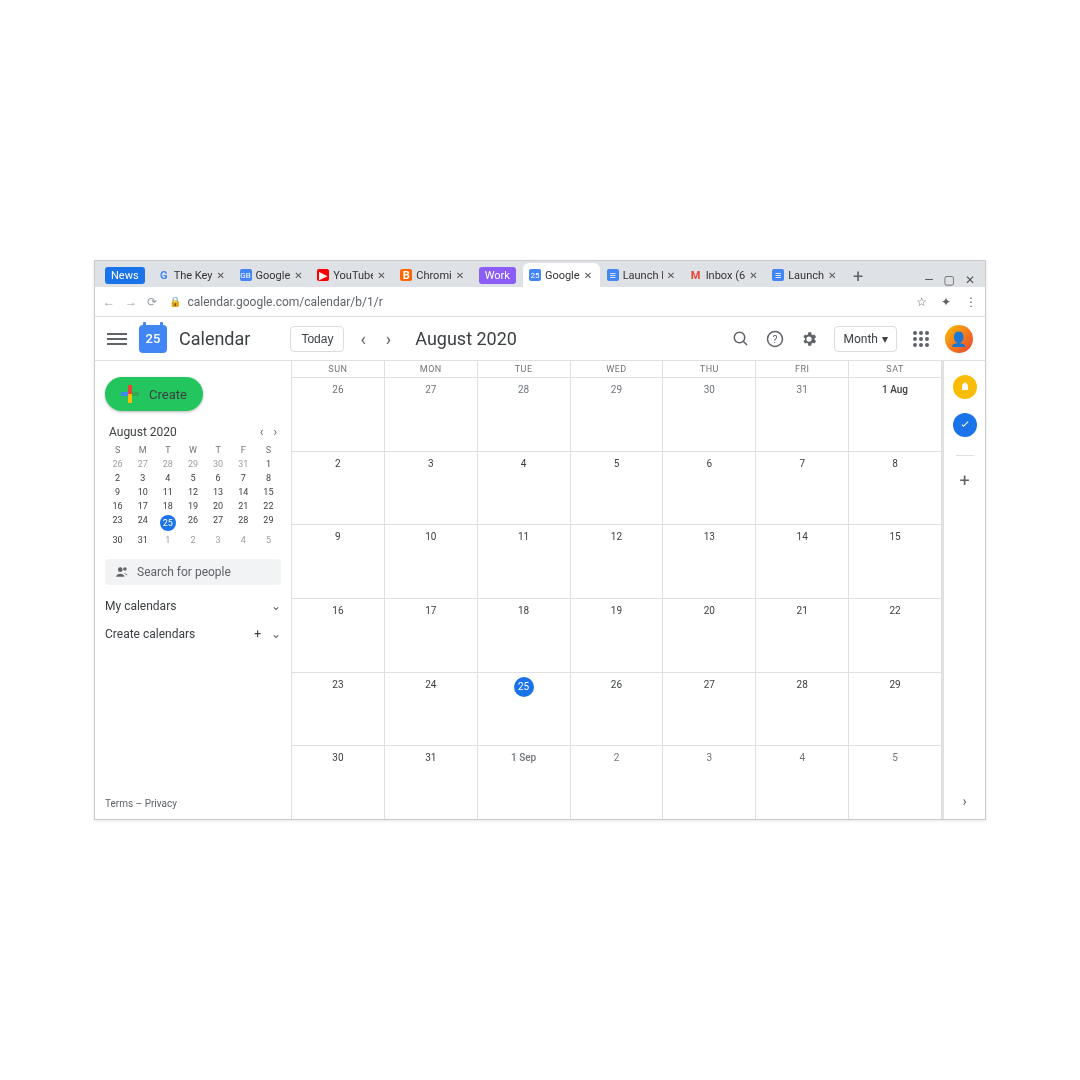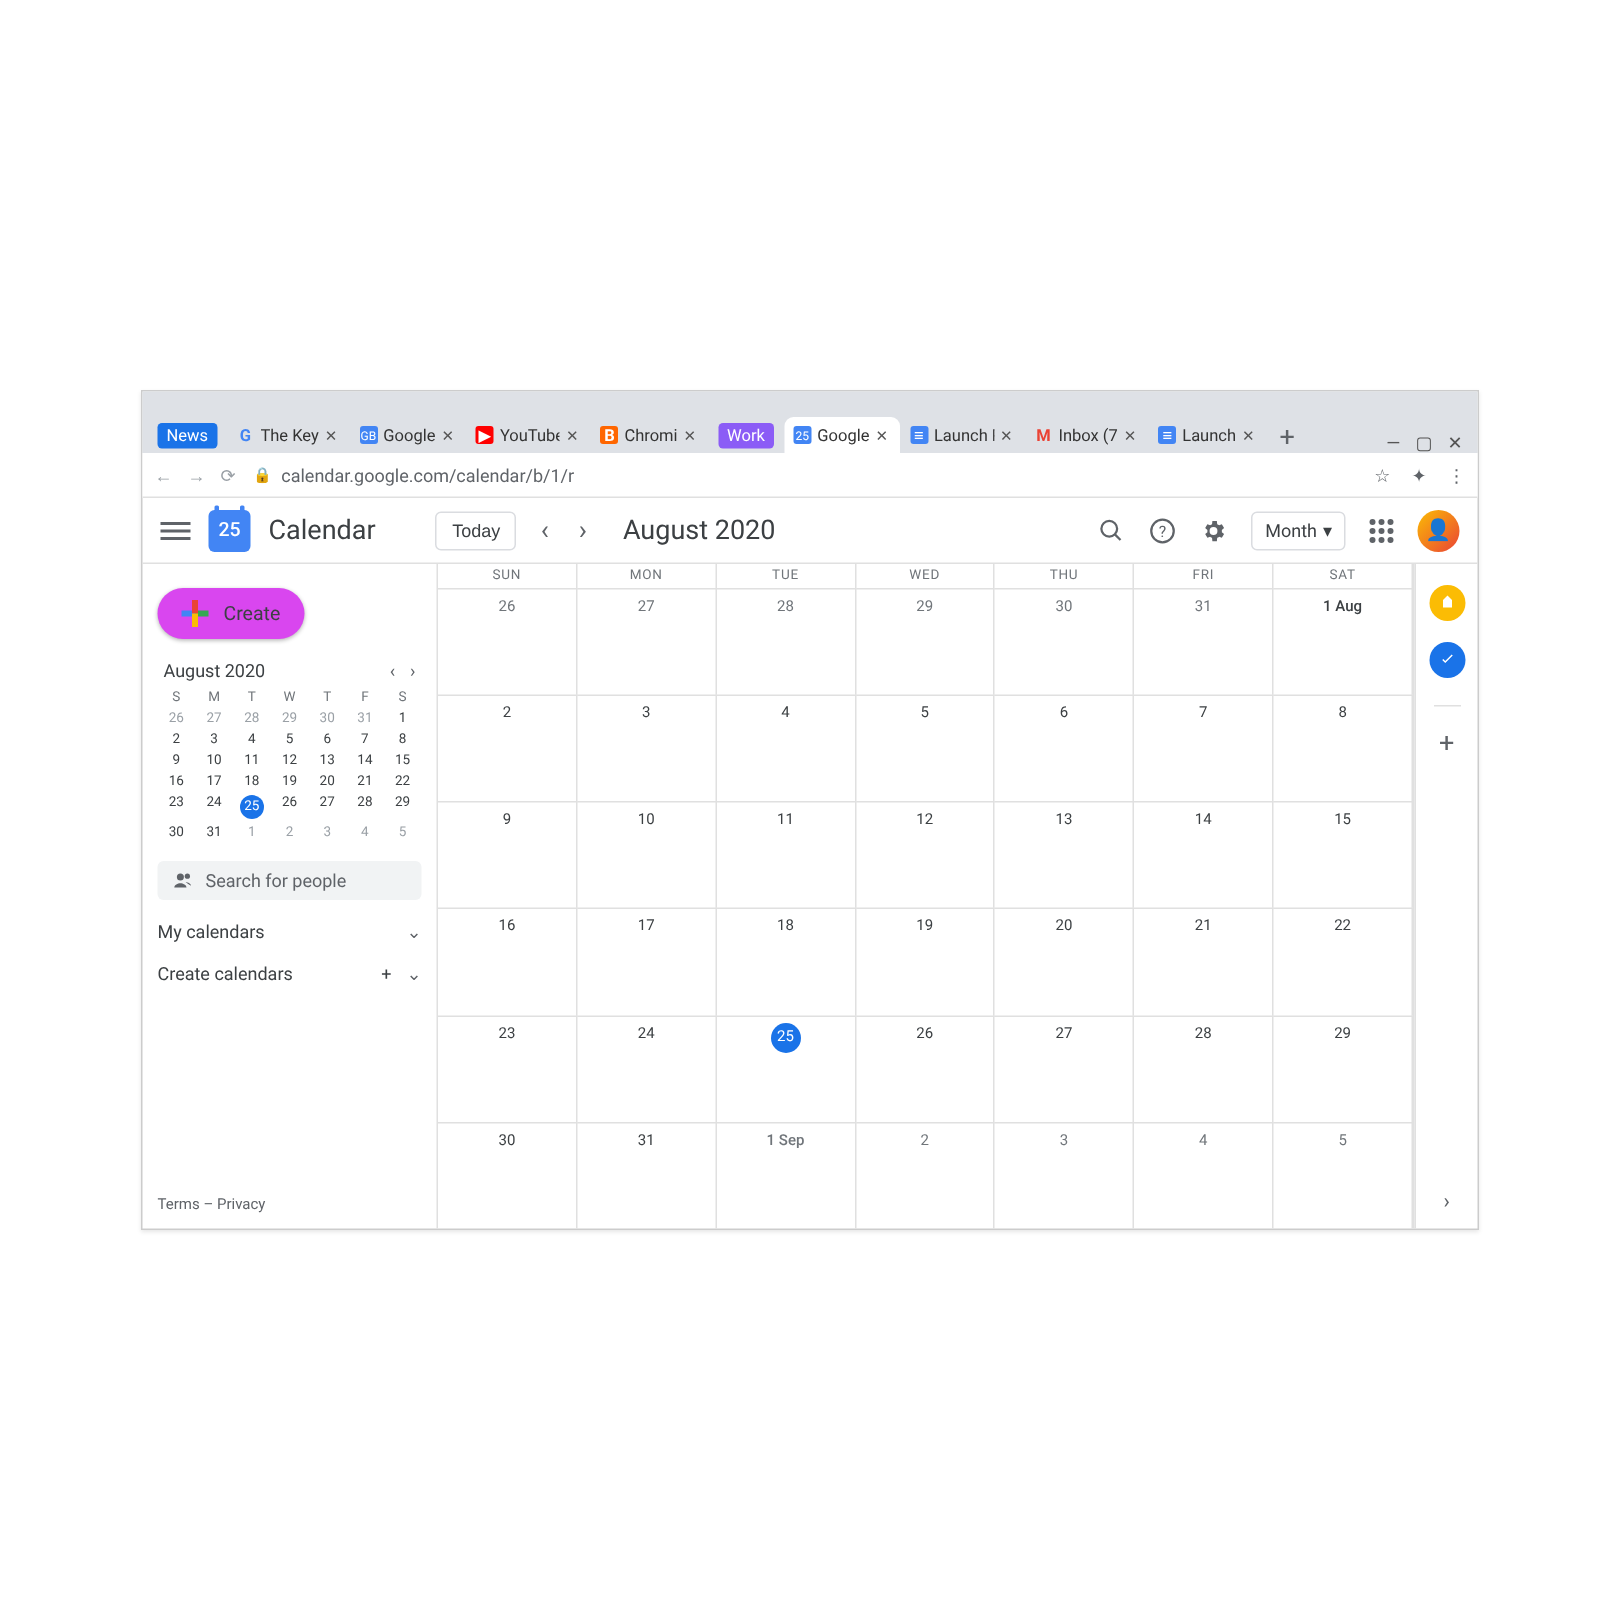--- a/index.html
+++ b/index.html
@@ -17,21 +17,21 @@
     height: 560px;
     border: 1px solid #ccc;
     background: #fff;
     display: flex;
     flex-direction: column;
     box-shadow: 0 1px 3px rgba(0,0,0,.1);
   }
   
   .tab-strip {
     background: #dee1e6;
-    height: 41px;
+    height: 26px;
     display: flex;
     align-items: flex-end;
     padding: 0 4px;
   }
   .tab {
     display: flex;
     align-items: center;
     height: 24px;
     padding: 0 6px;
     font-size: 11px;
@@ -173,21 +173,21 @@
   
   .app-body { flex:1; display:flex; min-height:0; }
   .sidebar { width:196px; padding:10px; display:flex; flex-direction:column; position:relative; }
   .create-btn {
     display:flex; align-items:center; gap:10px;
     padding:8px 16px;
     border-radius:22px;
     box-shadow: 0 1px 3px rgba(0,0,0,.3);
     width: fit-content;
     margin: 6px 0 14px 0;
-    background:#d946ef;
+    background:#22c55e;
     font-size:13px;
     color:#3c4043;
   }
   .plus-multicolor {
     width:18px; height:18px; position:relative;
   }
   .plus-multicolor .h { position:absolute; top:7px; left:0; right:0; height:4px; }
   .plus-multicolor .v { position:absolute; left:7px; top:0; bottom:0; width:4px; }
   .plus-multicolor .h.l { background:#4285f4; width:9px; left:0; }
   .plus-multicolor .h.r { background:#34a853; width:9px; left:9px; }
@@ -338,21 +338,21 @@
         <span class="title">Google</span>
         <span class="closex">✕</span>
       </div>
       <div class="tab">
         <span class="favicon" style="background:#4285f4;color:#fff">≡</span>
         <span class="title">Launch Pr</span>
         <span class="closex">✕</span>
       </div>
       <div class="tab">
         <span class="favicon" style="color:#ea4335;font-weight:bold">M</span>
-        <span class="title">Inbox (7</span>
+        <span class="title">Inbox (6</span>
         <span class="closex">✕</span>
       </div>
       <div class="tab">
         <span class="favicon" style="background:#4285f4;color:#fff">≡</span>
         <span class="title">Launch</span>
         <span class="closex">✕</span>
       </div>
       <div class="new-tab">+</div>
       <div class="tab-actions">
         <span>—</span>

